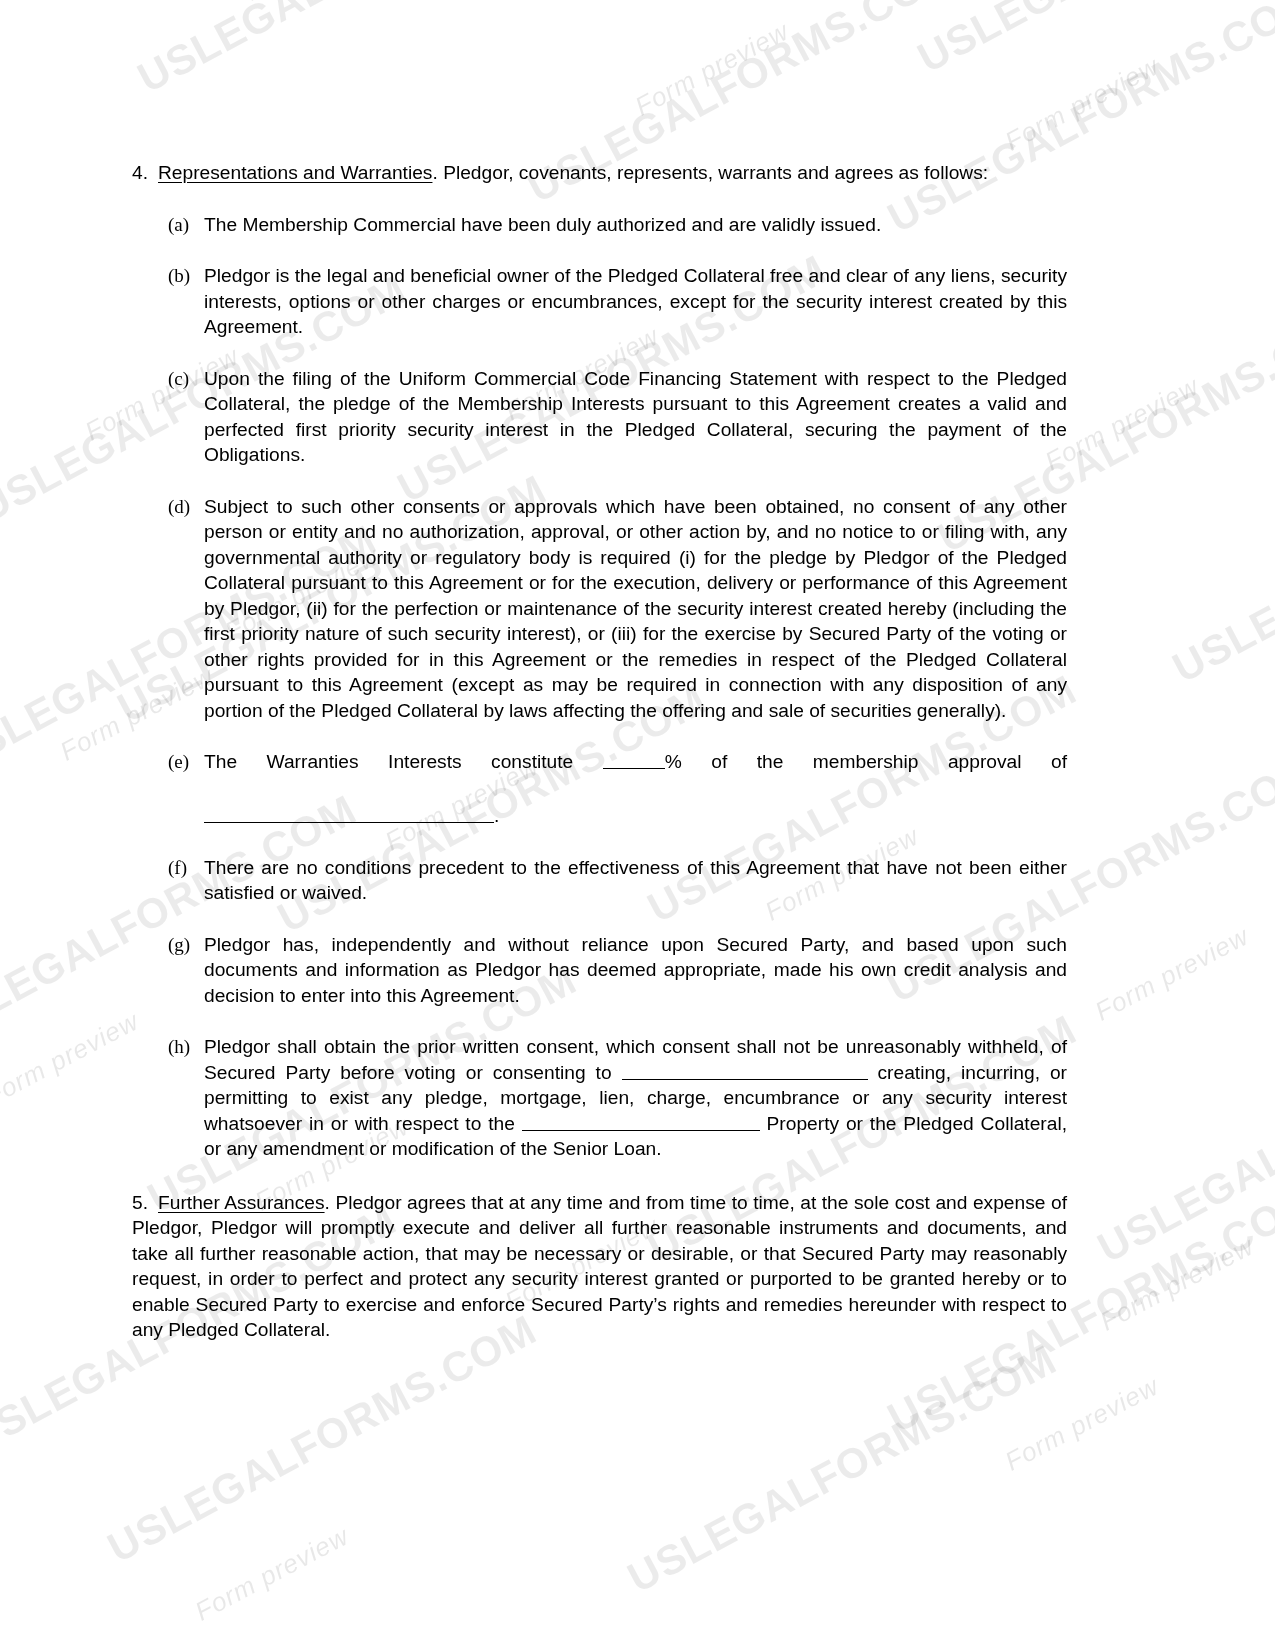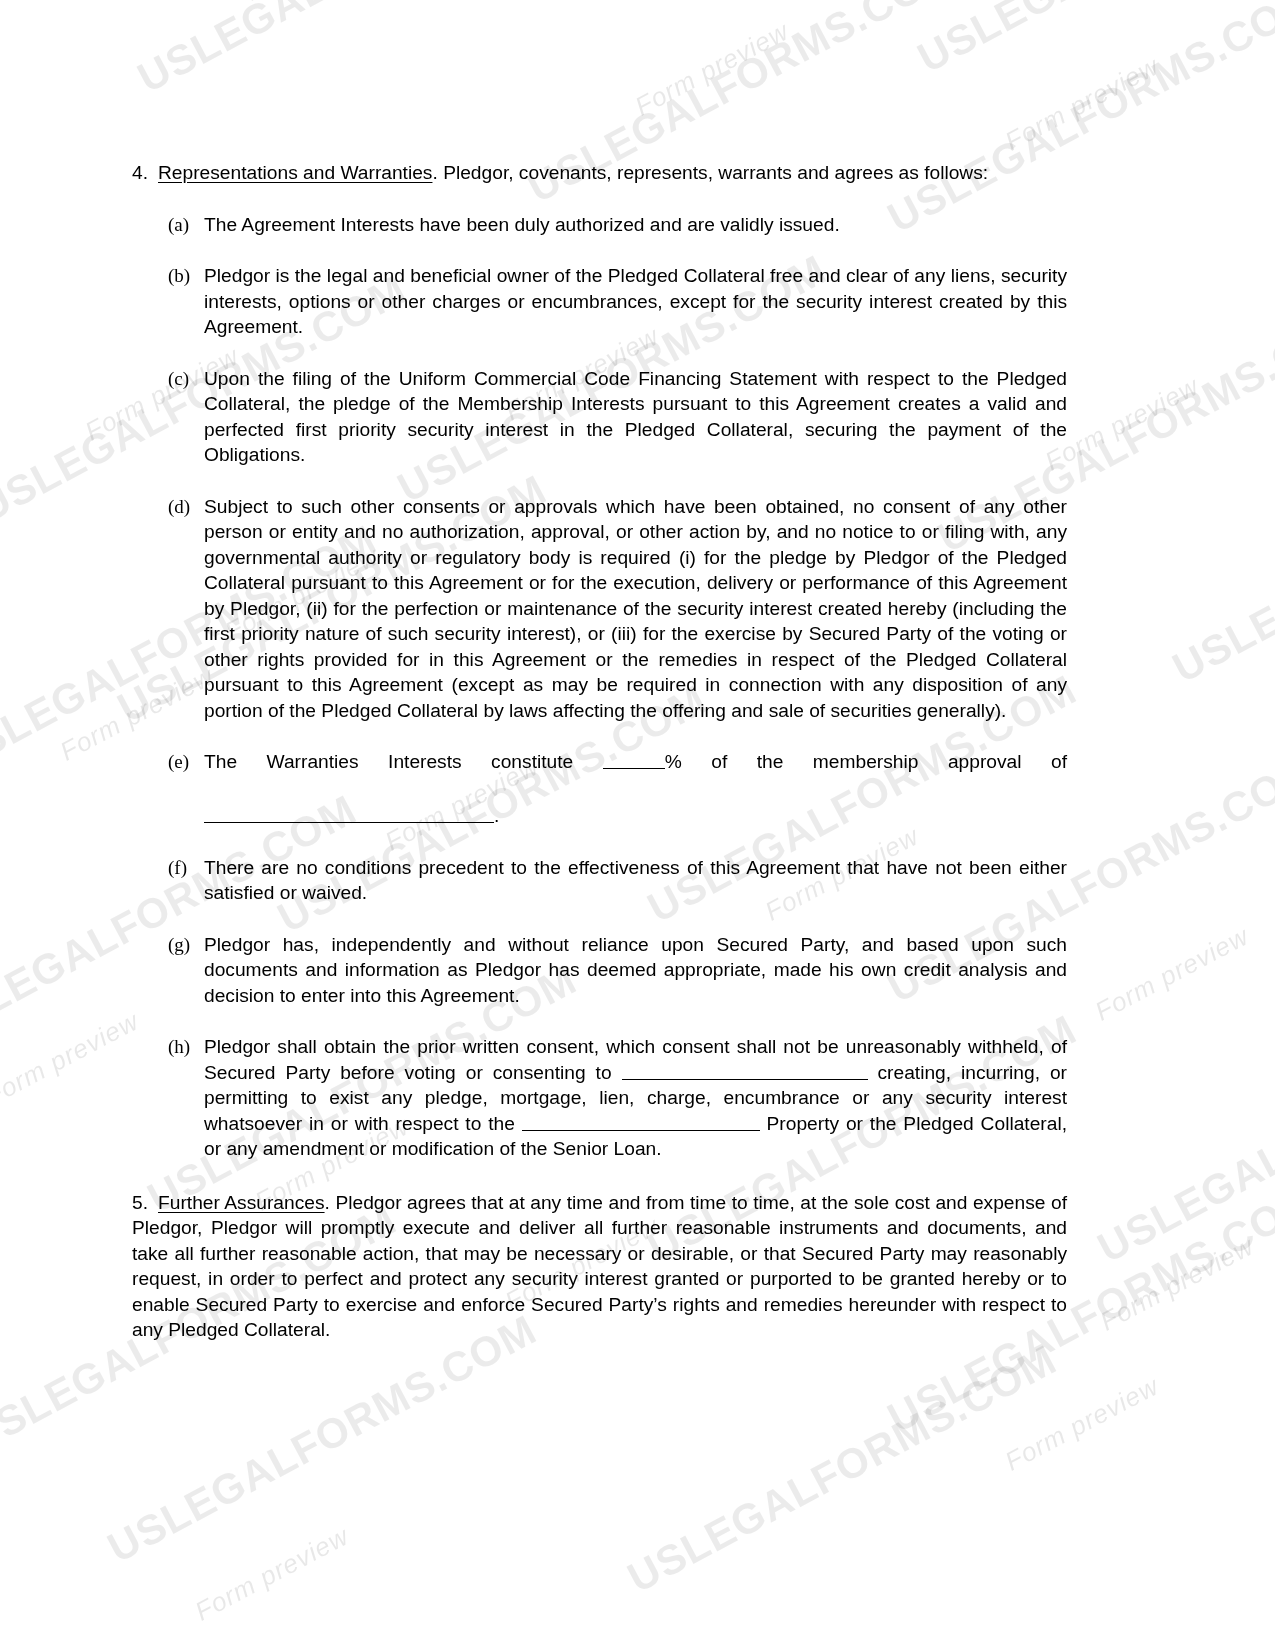--- a/index.html
+++ b/index.html
@@ -207,21 +207,21 @@
 
     <p class="para sec-head-para">
       <span class="sec-num">4.</span><span class="gap"></span><span class="sec-title">Representations and Warranties</span><span>.   Pledgor, covenants, represents, warrants and agrees as follows:</span>
     </p>
 
     <div class="items-wrap">
       <ul class="items">
 
         <li class="item">
           <span class="marker">(a)</span>
-          <span>The Agreement Interests have been duly authorized and are validly issued.</span>
+          <span>The Membership Commercial have been duly authorized and are validly issued.</span>
         </li>
 
         <li class="item">
           <span class="marker">(b)</span>
           <span>Pledgor is the legal and beneficial owner of the Pledged Collateral free and clear of any liens, security interests, options or other charges or encumbrances, except for the security interest created by this Agreement.</span>
         </li>
 
         <li class="item">
           <span class="marker">(c)</span>
           <span>Upon the filing of the Uniform Commercial Code Financing Statement with respect to the Pledged Collateral, the pledge of the Membership Interests pursuant to this Agreement creates a valid and perfected first priority security interest in the Pledged Collateral, securing the payment of the Obligations.</span>

